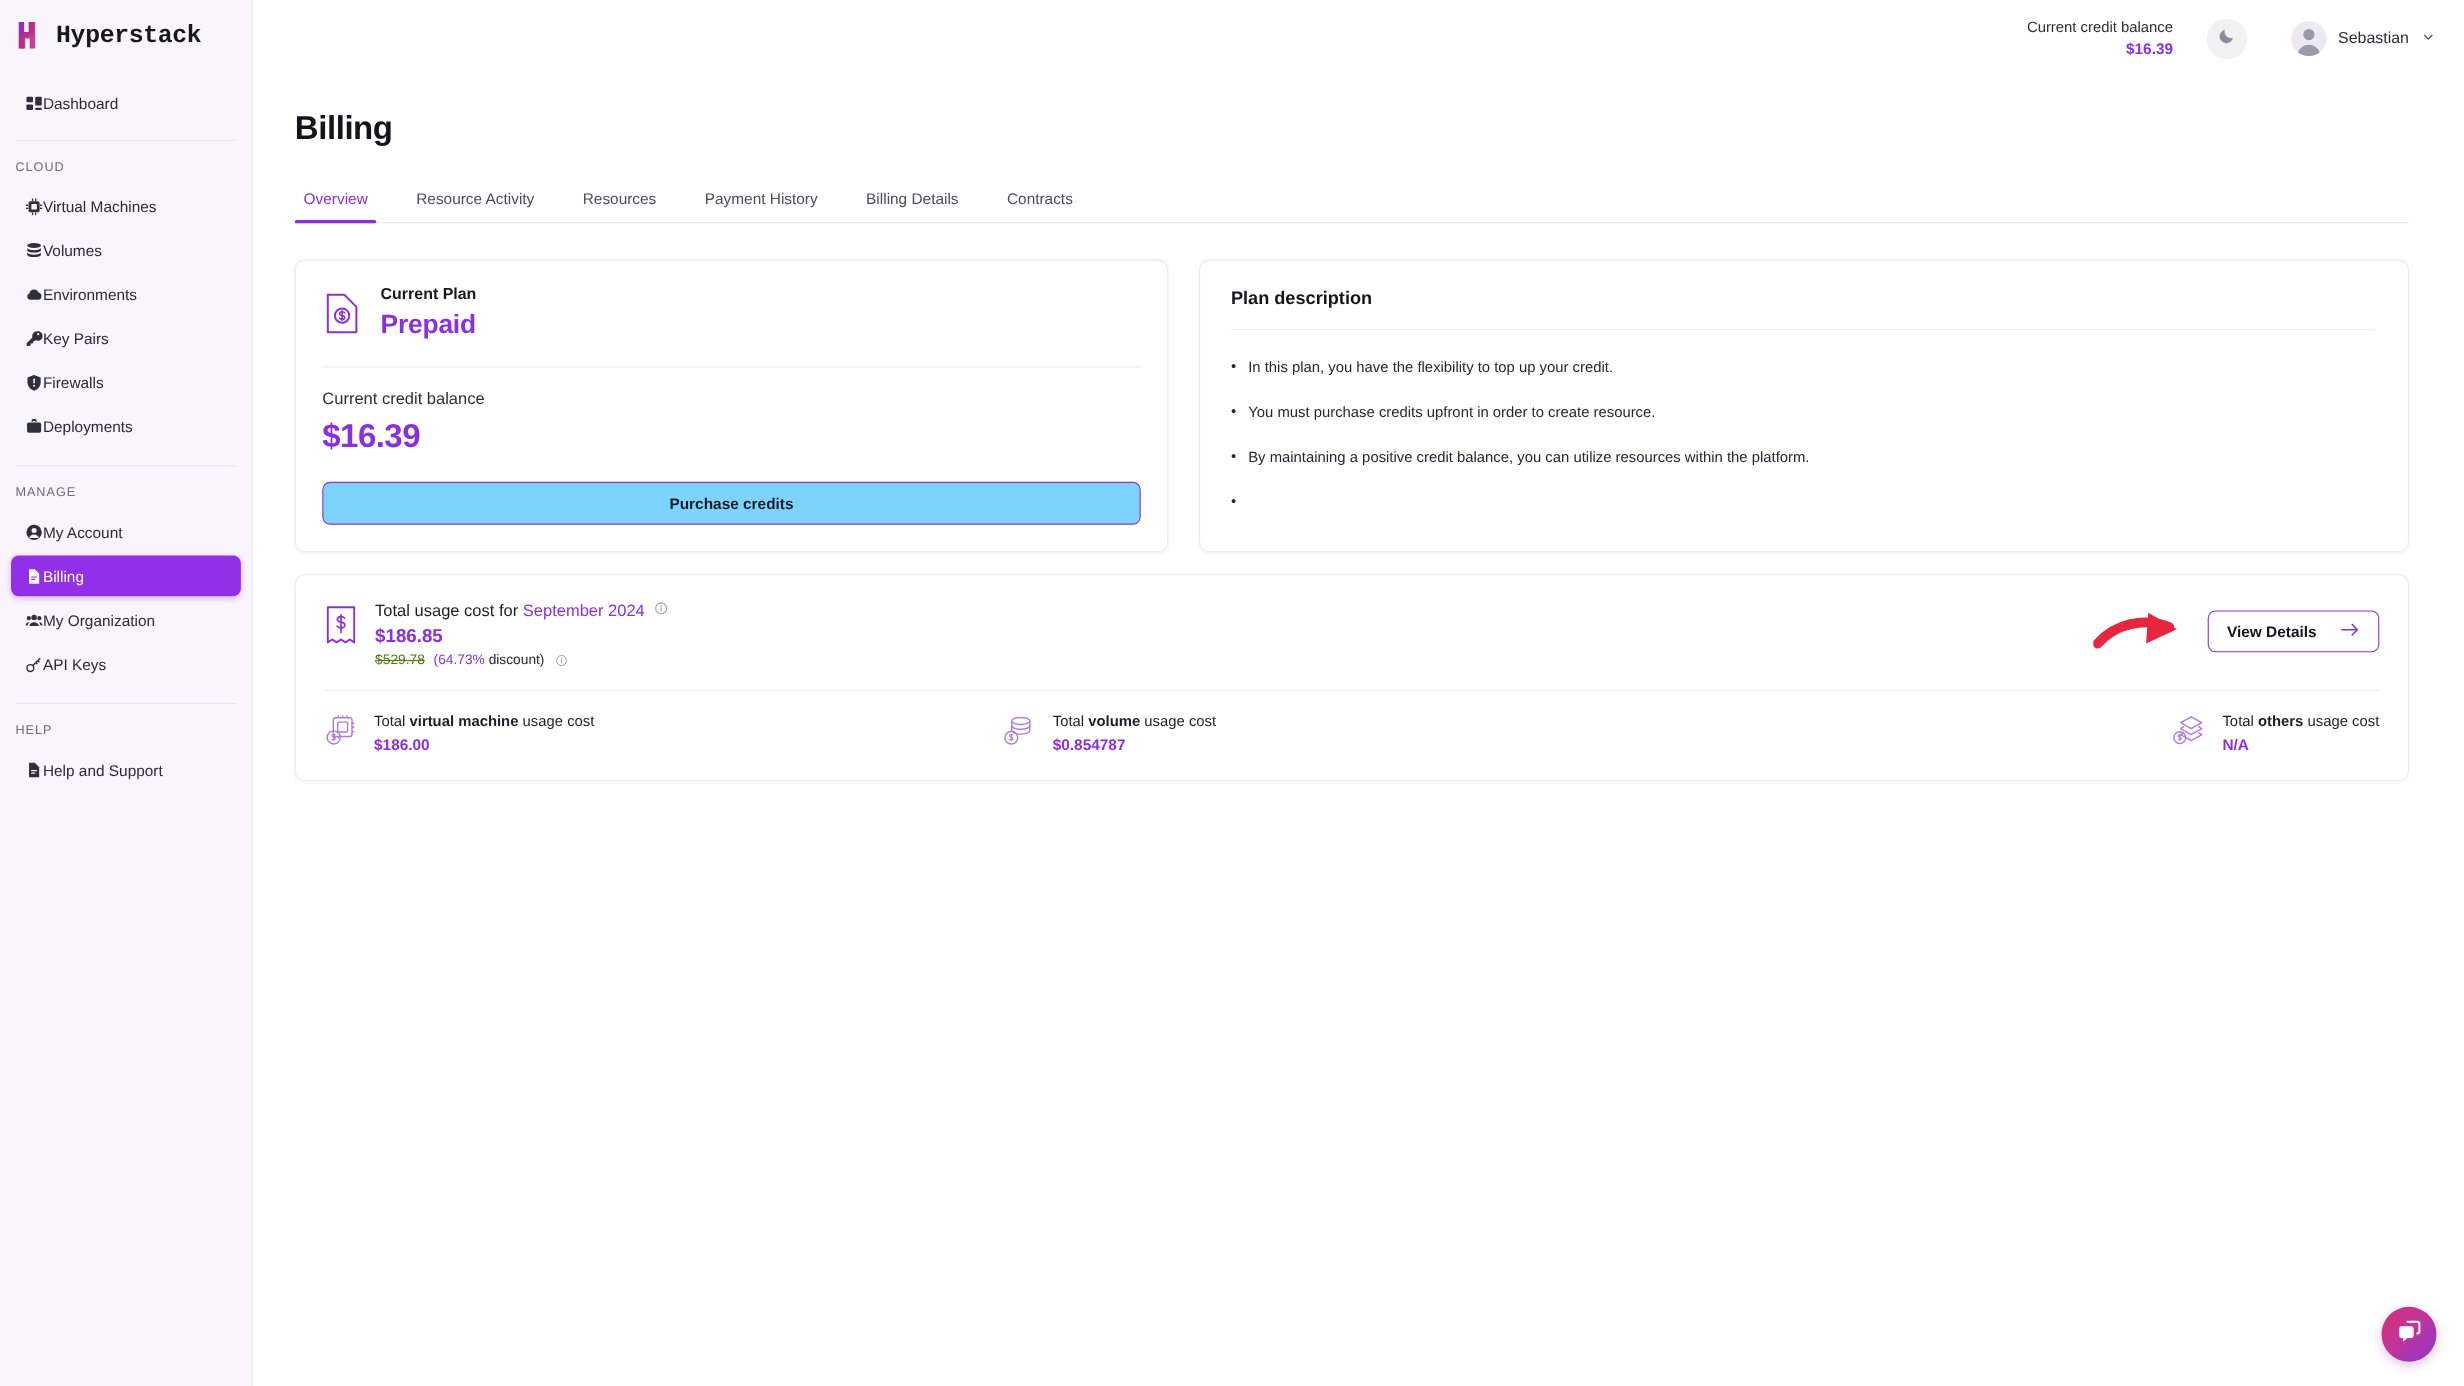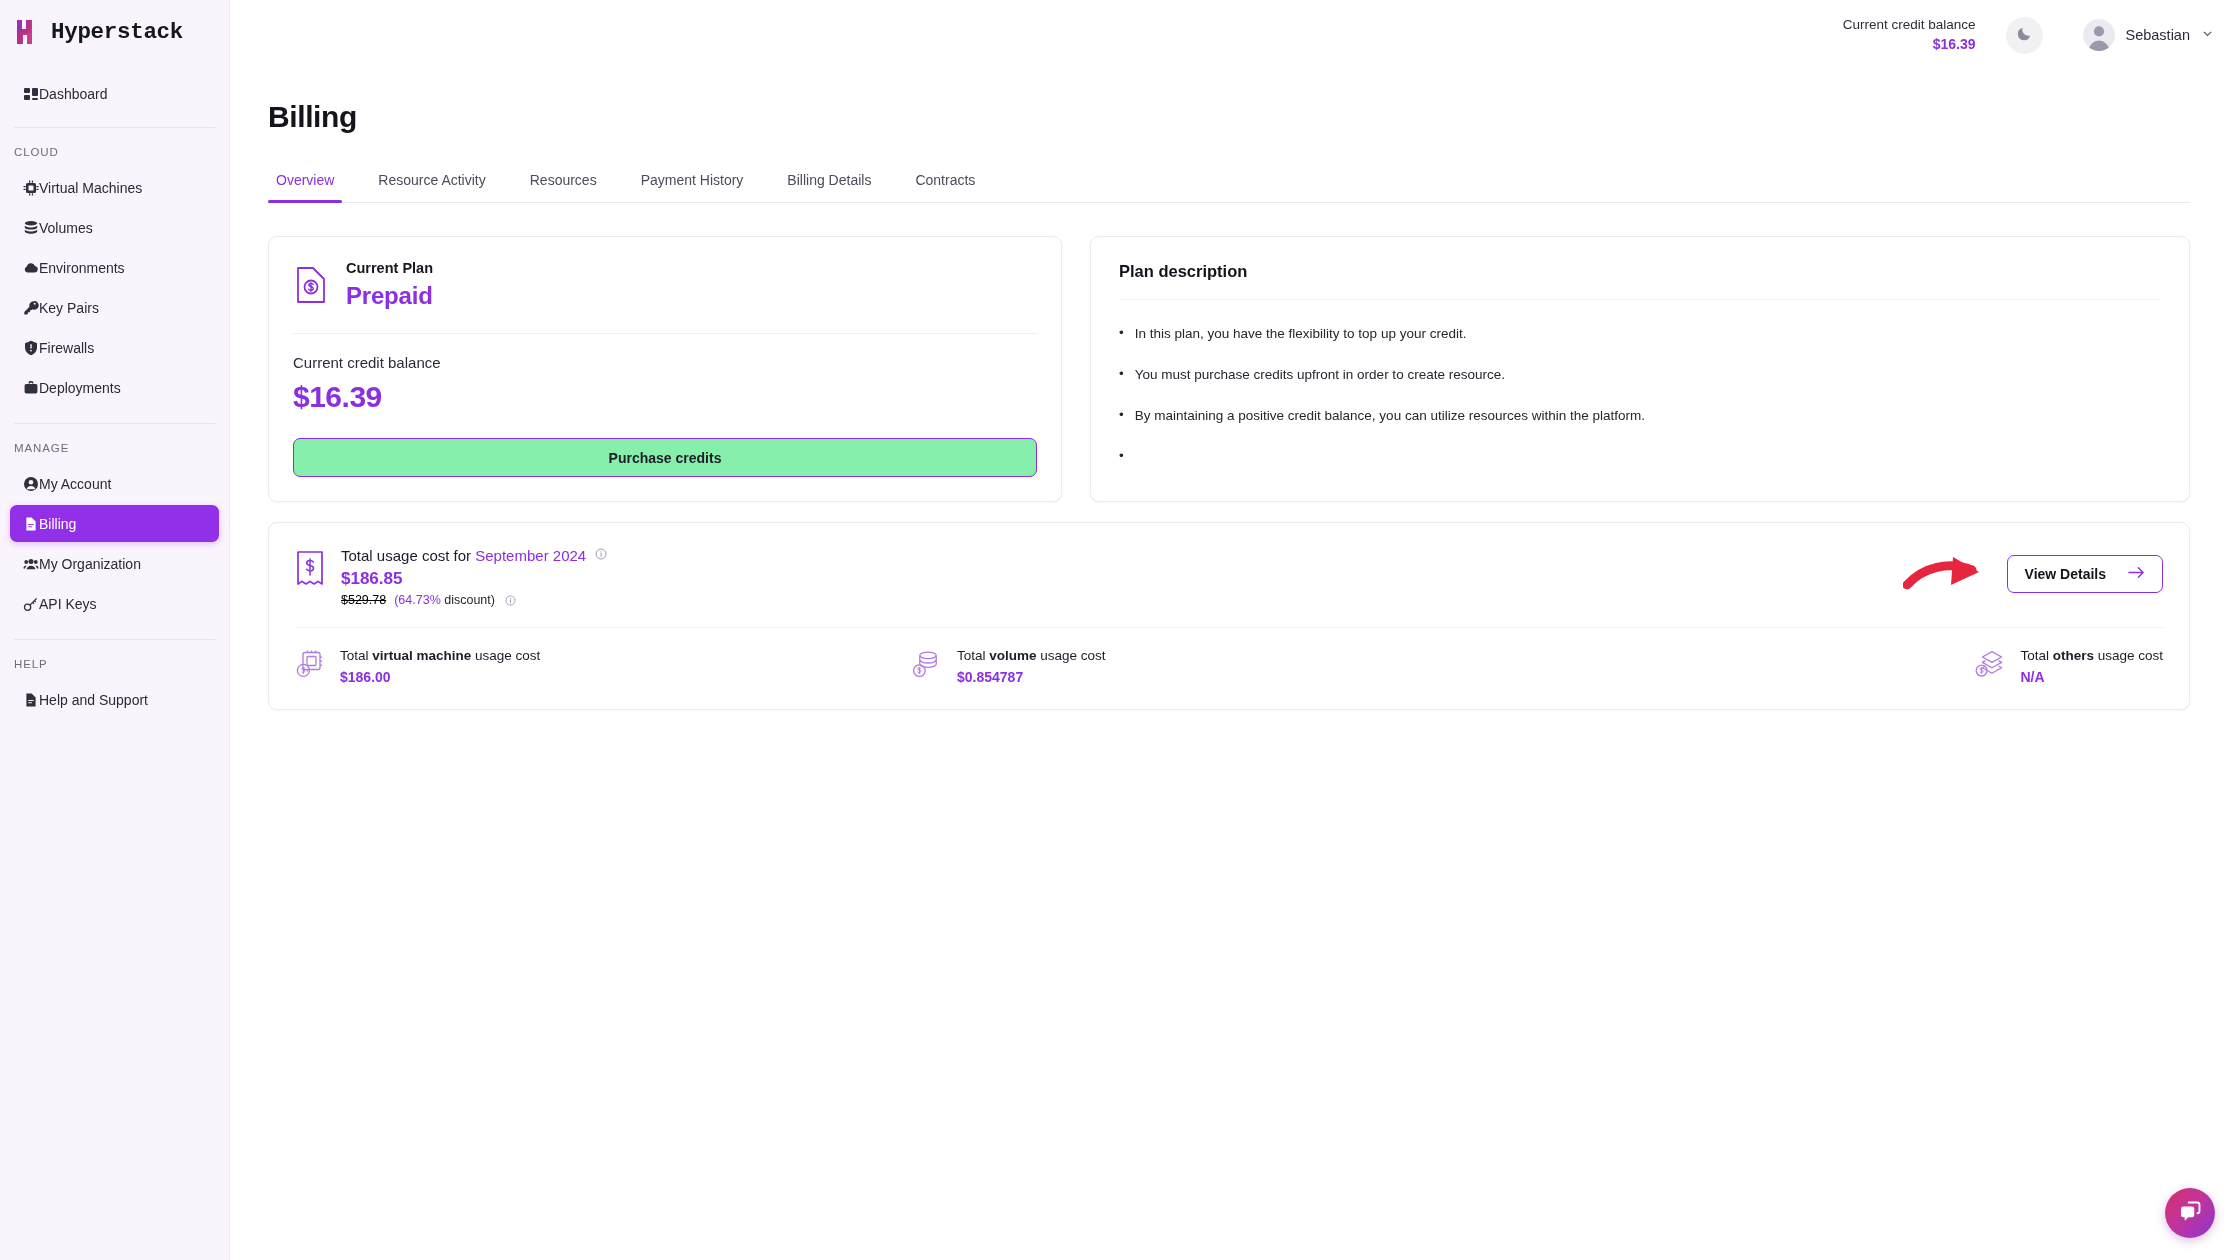--- a/index.html
+++ b/index.html
@@ -120,21 +120,21 @@
   }
   .card-hr { height: 1px; background: #eeeef3; margin: 22px 0 20px 0; }
   .bal-label { font-size: 15px; color: #2d2d3a; }
   .bal-value {
     font-size: 30px; font-weight: bold; color: #8b2fe0;
     letter-spacing: -.5px; margin-top: 9px;
   }
   .purchase-btn {
     margin-top: 24px; height: 39px; width: 100%;
     border: 1.6px solid #8b2fe0; border-radius: 7px;
-    background: #86efac; color: #1d1d29; font-size: 14px;
+    background: #7dd3fc; color: #1d1d29; font-size: 14px;
     font-weight: bold; cursor: pointer;
     font-family: "Liberation Sans", sans-serif;
     display: flex; align-items: center; justify-content: center;
   }
 
   .card-desc { flex: 1; padding: 25px 30px 26px 28px; }
   .desc-title { font-size: 16.5px; font-weight: bold; color: #14141c; }
   .desc-hr { height: 1px; background: #eeeef3; margin: 18px 0 14px 0; }
   .desc-item {
     display: flex; gap: 11px; font-size: 13.5px; color: #26262f;
@@ -149,21 +149,21 @@
   }
   .usage-top { display: flex; align-items: flex-start; justify-content: space-between; }
   .usage-left { display: flex; gap: 16px; align-items: flex-start; }
   .receipt-icon { width: 30px; height: 40px; flex: none; margin-top: 3px; }
   .usage-title { font-size: 15px; color: #1d1d29; line-height: 1.35; }
   .usage-month { color: #8b2fe0; }
   .usage-amount {
     font-size: 17px; font-weight: bold; color: #8b2fe0; margin-top: 3px;
   }
   .usage-disc { margin-top: 4px; font-size: 12.5px; display: flex; align-items: center; gap: 8px; }
-  .disc-old { color: #000000; text-decoration: line-through; }
+  .disc-old { color: #4d7c0f; text-decoration: line-through; }
   .disc-pct { color: #8b2fe0; }
   .disc-word { color: #26262f; }
 
   .view-wrap { display: flex; align-items: center; gap: 2px; margin-top: 6px; }
   .view-btn {
     display: flex; align-items: center; gap: 22px;
     border: 1.6px solid #8b2fe0; border-radius: 7px;
     background: #fff; cursor: pointer; padding: 10px 17px;
     font-size: 14px; font-weight: bold; color: #14141c;
     font-family: "Liberation Sans", sans-serif;

